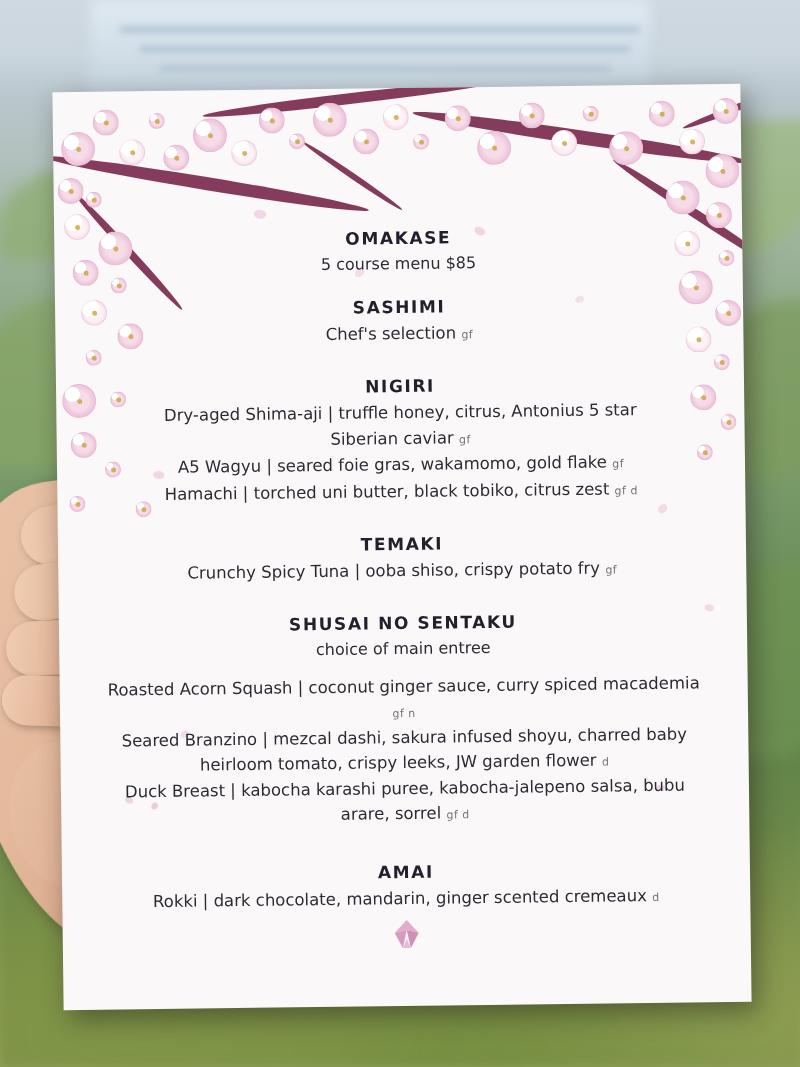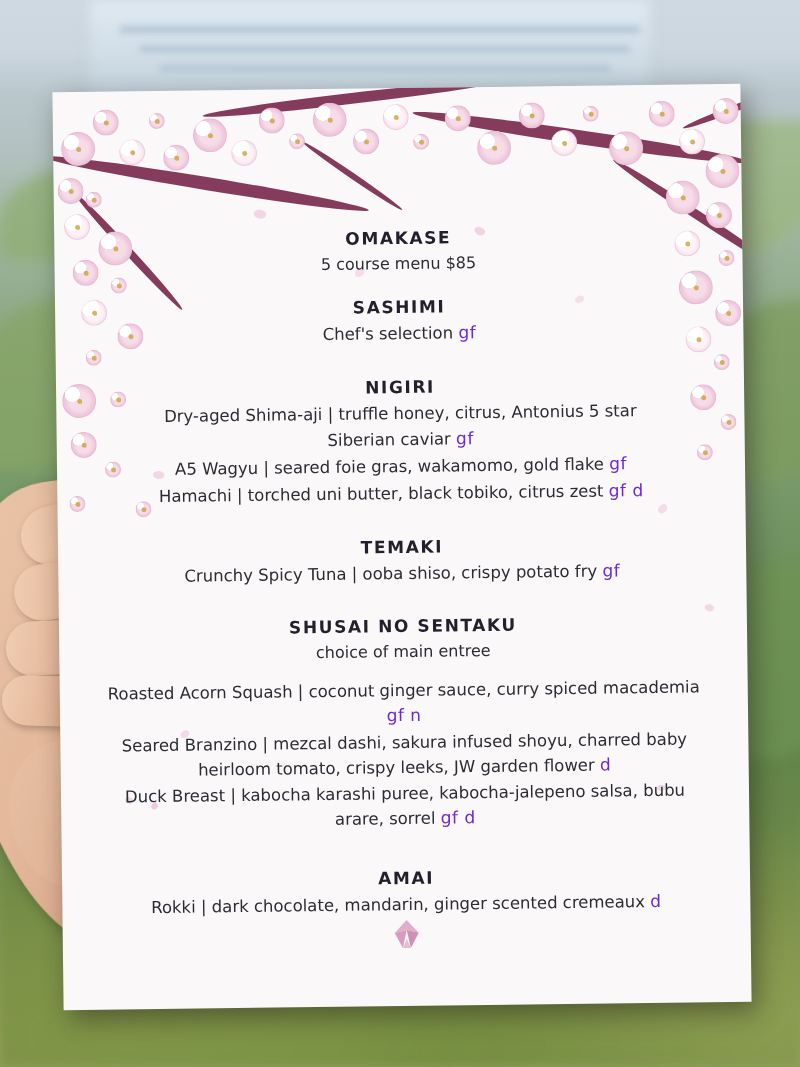--- a/index.html
+++ b/index.html
@@ -193,22 +193,22 @@
     line-height: 1.45;
   }
   .item {
     font-size: 16.5px;
     line-height: 1.52;
     color: #2b2b33;
     margin: 0 0 1px 0;
   }
   .item.wide { padding: 0 4px; }
   .tag {
-    color: #6d28d9;
-    font-size: 17px;
+    color: #737373;
+    font-size: 11px;
     letter-spacing: .5px;
     white-space: nowrap;
   }
   .gap-sm { height: 12px; }
   .gap-md { height: 20px; }
   .gap-lg { height: 26px; }
 
   .crane {
     position: absolute;
     left: 0; right: 0;

